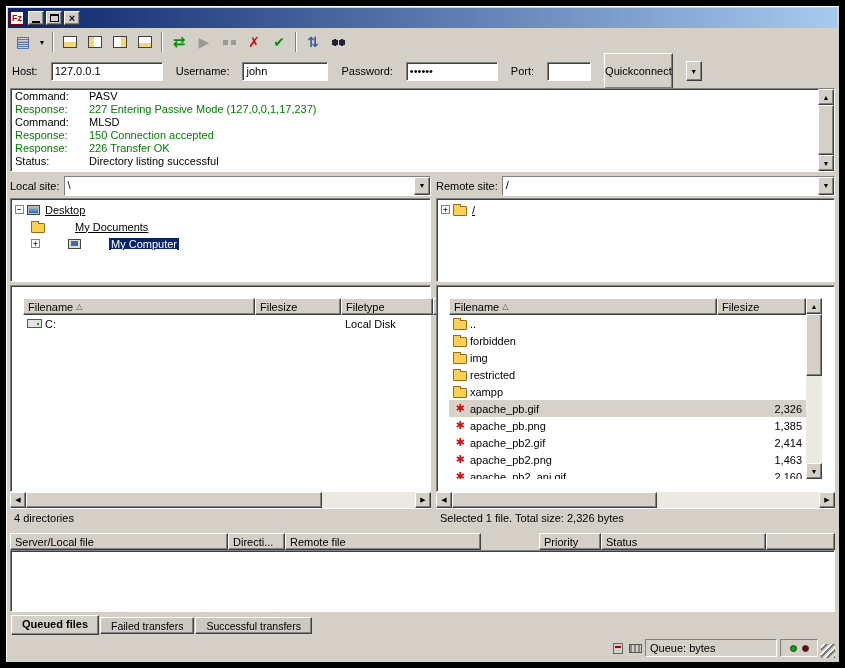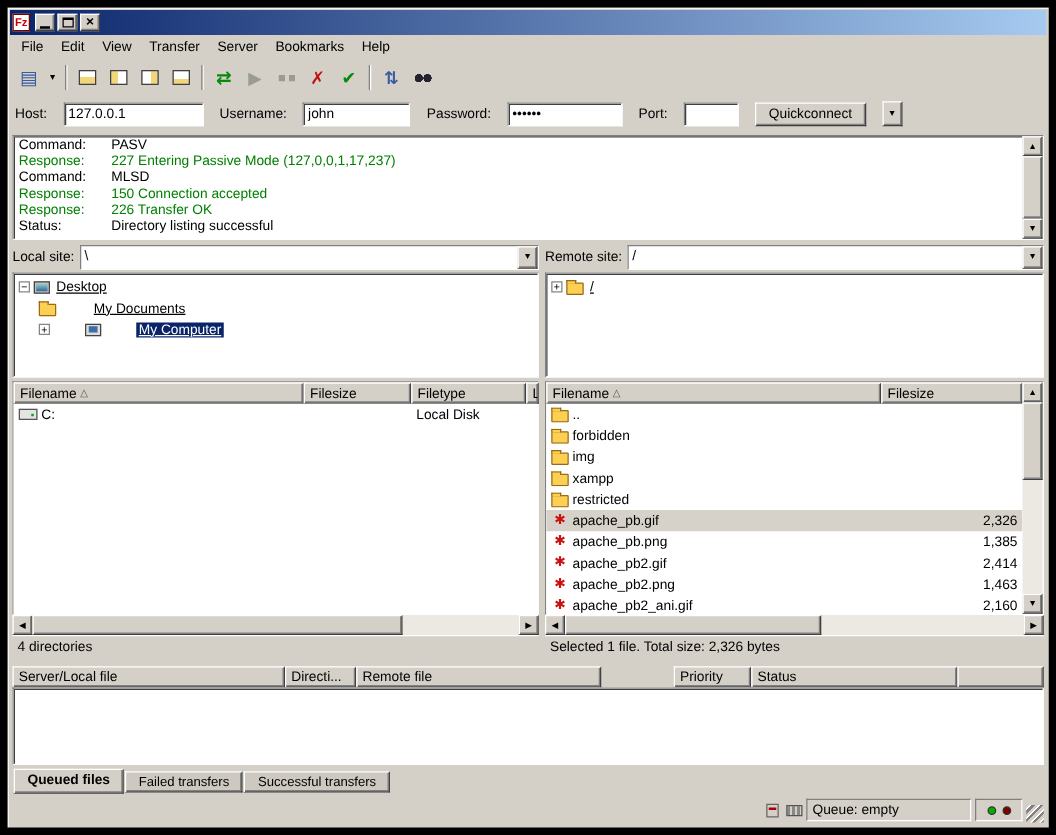--- a/index.html
+++ b/index.html
@@ -53,21 +53,21 @@
   .ic-binocs{ width:15px; height:9px;
      background: radial-gradient(circle at 4px 4.5px,#223 3.2px,transparent 3.4px),
                  radial-gradient(circle at 11px 4.5px,#223 3.2px,transparent 3.4px); }
 
   
   .quickbar{ height:30px; display:flex; align-items:center; padding:0 4px; gap:13px; flex:0 0 auto; }
   .qlabel{ white-space:nowrap; }
   .field{ height:19px; background:#fff; border:1px solid; border-color:#808080 #fff #fff #808080;
           box-shadow: inset 1px 1px 0 #404040; font:11px "Liberation Sans",sans-serif; padding:0 3px; }
   .f-host{ width:112px; } .f-user{ width:86px; } .f-pass{ width:92px; } .f-port{ width:44px; }
-  .qc-btn{ height:19px; padding:0 10px; font:11px "Liberation Sans",sans-serif; display:flex; align-items:center;text-align:center; }
+  .qc-btn{ height:36px; padding:0 0; font:11px "Liberation Sans",sans-serif; display:flex; align-items:center;text-align:center; }
   .qc-dd{ width:16px; height:20px; display:flex; align-items:center; justify-content:center; font-size:7px; }
 
   
   .logpane{ height:84px; margin:2px 2px 0 2px; display:flex; flex:0 0 auto; }
   .loglines{ flex:1; overflow:hidden; padding:1px 0; }
   .logline{ display:flex; line-height:13px; white-space:nowrap; }
   .logpre{ width:78px; flex:0 0 auto; padding-left:4px; }
   .t-response{ color:#008000; }
 
   
@@ -91,21 +91,21 @@
   .combo-btn{ width:16px; display:flex; align-items:center; justify-content:center; font-size:7px; }
 
   .tree{ height:84px; flex:0 0 auto; overflow:hidden; padding:2px 0; margin-bottom:3px; }
   .trow{ display:flex; align-items:center; height:17px; gap:3px; padding-left:4px; white-space:nowrap; }
   .exp{ width:9px; height:9px; flex:0 0 auto; background:#fff; border:1px solid #848484; color:#000;
         font:8px/8px "DejaVu Sans Mono",monospace; text-align:center; }
   .indent1{ padding-left:20px;gap:28px; }
   .tlabel{ padding:0 2px;text-decoration:underline; }
   .tsel{ background:#0a246a; color:#fff; }
 
-  .list{ flex:1; display:flex; min-height:0; padding:0; }
+  .list{ flex:1; display:flex; min-height:0; padding:12px; }
   .list-main{ flex:1; display:flex; flex-direction:column; min-width:0; background:#fff; }
   .lv-head{ display:flex; flex:0 0 auto; height:17px; }
   .hcell{ padding:1px 4px; display:flex; align-items:center; gap:3px; overflow:hidden; white-space:nowrap; }
   .sortg{ font-size:8px; color:#555; }
   .lv-body{ flex:1; overflow:hidden; background:#fff; }
   .lrow{ display:flex; align-items:center; height:17px; white-space:nowrap; }
   .cell{ overflow:hidden; padding:0 4px; display:flex; align-items:center; gap:3px; }
   .num{ justify-content:flex-end; }
   .rowsel{ background:#d6d2ca; }
 
@@ -174,29 +174,20 @@
         </span>
       <span class="winbtn raised">
           <span class="g-max"></span>
         </span>
       <span class="winbtn raised">
           <span class="g-close">×</span>
         </span>
     </span>
   </div>
 
-  <div class="menubar">
-    <span class="menu-item">File</span>
-    <span class="menu-item">Edit</span>
-    <span class="menu-item">View</span>
-    <span class="menu-item">Transfer</span>
-    <span class="menu-item">Server</span>
-    <span class="menu-item">Bookmarks</span>
-    <span class="menu-item">Help</span>
-  </div>
 
   <div class="toolbar">
     <span class="tbtn">
         <span class="gi gi-server">▤</span>
       </span>
     <span class="tb-dd">▼</span>
     <span class="tsep"></span>
     <span class="tbtn">
         <span class="panel-ic pi-log"></span>
       </span>
@@ -399,28 +390,28 @@
             <div class="lrow">
                 <span class="cell rc-name">
                   <span class="ic ic-folder"></span>
                   <span>img</span>
                 </span>
                 <span class="cell num rc-size"></span>
               </div>
             <div class="lrow">
                 <span class="cell rc-name">
                   <span class="ic ic-folder"></span>
+                  <span>restricted</span>
+                </span>
+                <span class="cell num rc-size"></span>
+              </div>
+            <div class="lrow">
+                <span class="cell rc-name">
+                  <span class="ic ic-folder"></span>
                   <span>xampp</span>
-                </span>
-                <span class="cell num rc-size"></span>
-              </div>
-            <div class="lrow">
-                <span class="cell rc-name">
-                  <span class="ic ic-folder"></span>
-                  <span>restricted</span>
                 </span>
                 <span class="cell num rc-size"></span>
               </div>
             <div class="lrow rowsel">
                 <span class="cell rc-name">
                   <span class="ic ic-redstar">✱</span>
                   <span>apache_pb.gif</span>
                 </span>
                 <span class="cell num rc-size">2,326</span>
               </div>
@@ -507,21 +498,21 @@
 
   <div class="statusbar">
     <span class="sb-fill"></span>
     <span class="sb-ic">
         <span class="ic-note"></span>
       </span>
     <span class="sb-ic">
         <span class="ic-keypad"></span>
       </span>
     <span class="sb-queue sunken-flat">
-      <span>Queue: empty</span>
+      <span>Queue: bytes</span>
     </span>
     <span class="sb-leds sunken-flat">
       <span class="led led-on"></span>
       <span class="led led-off"></span>
     </span>
     <span class="grip"></span>
   </div>
 
 </div>
 

